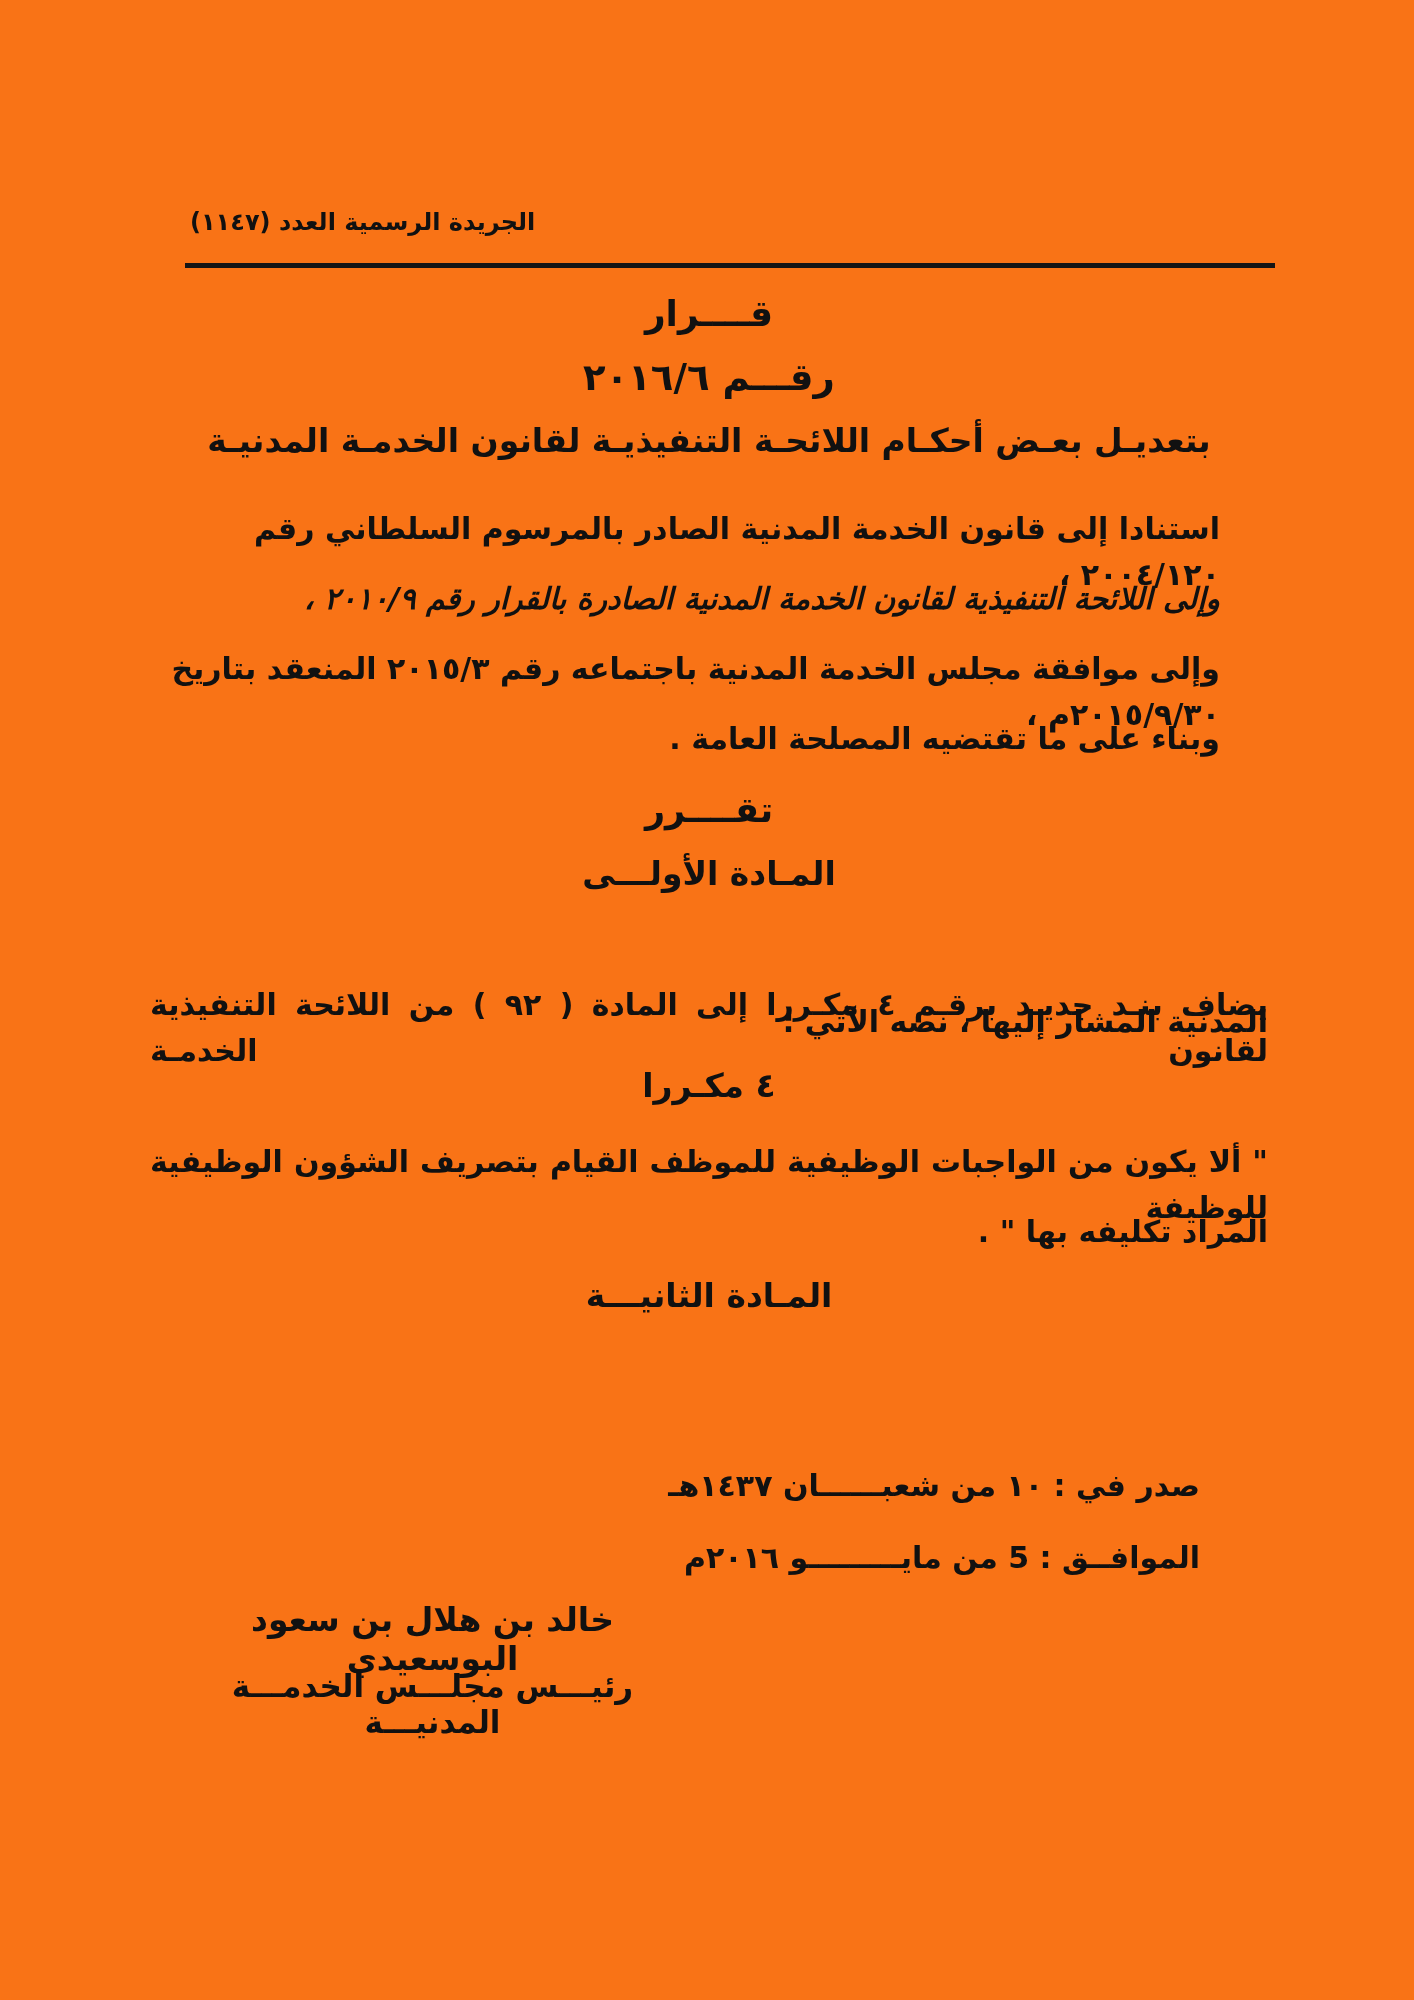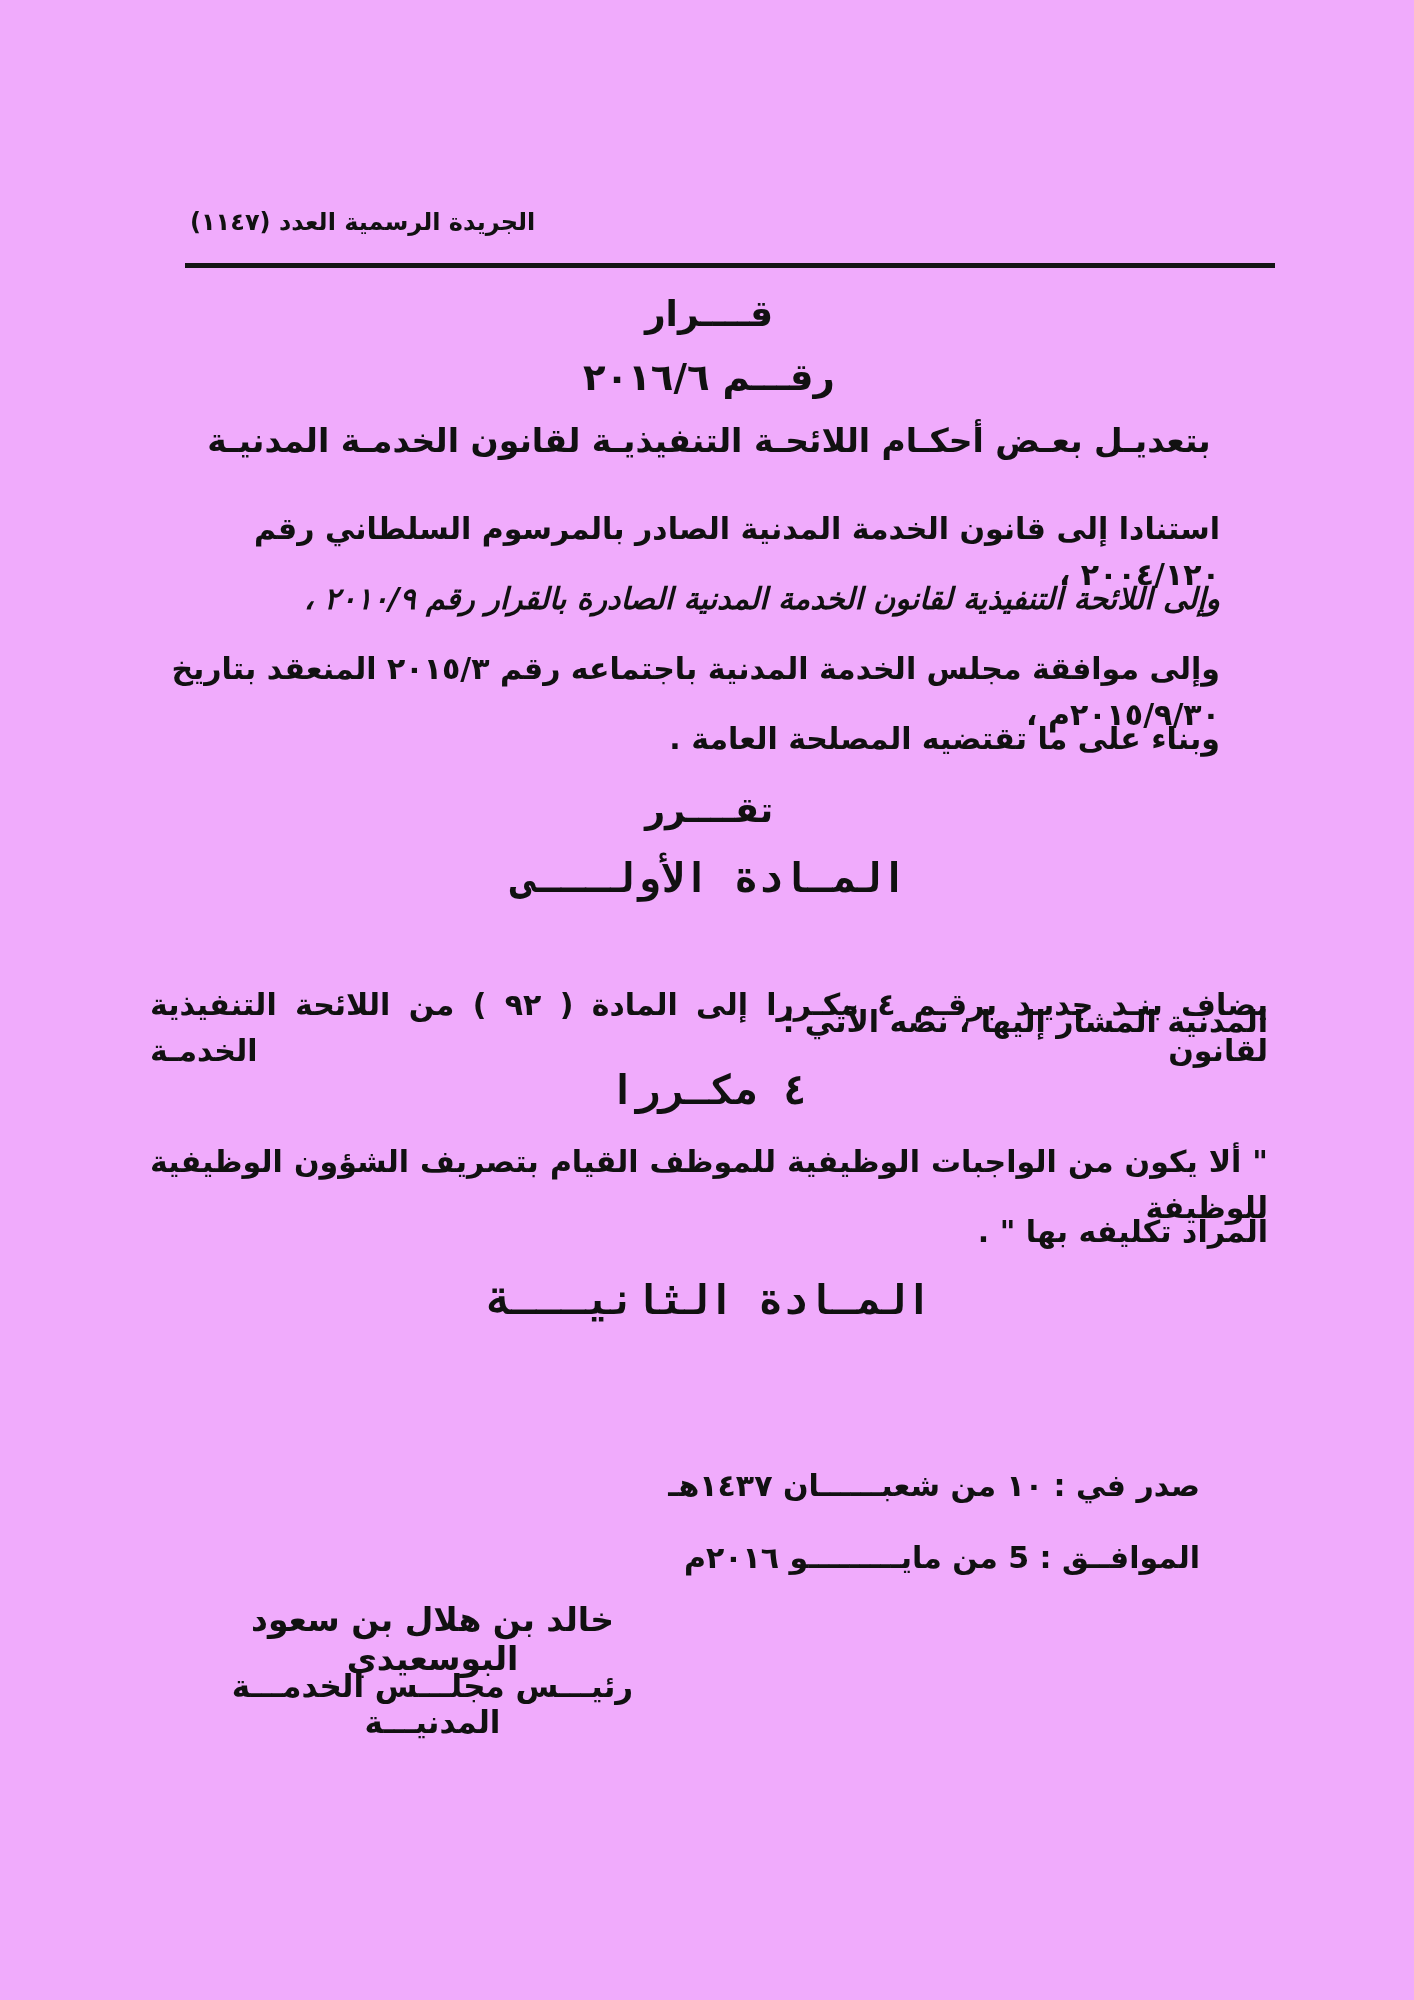--- a/index.html
+++ b/index.html
@@ -1,40 +1,40 @@
 <!DOCTYPE html>
 <html dir="rtl" lang="ar"><head>
 <meta charset="utf-8">
 <style>
   html,body{margin:0;padding:0;background:#e8e8e8;}
   .page{
     position:relative;
     width:1414px;height:2000px;
     margin:0 auto;
-    background:#f0abfc;
+    background:#f97316;
     font-family:"DejaVu Sans", sans-serif;
     font-weight:bold;
     color:#111111;
     direction:rtl;
     overflow:hidden;
   }
   .abs{position:absolute;}
   .band{left:150px;right:146px;}
   .center{text-align:center;}
   .start{text-align:right;}
   .indent{padding-right:48px;}
   .jl{text-align:justify;text-align-last:justify;}
   .body-txt{font-size:30px;line-height:46px;}
   .rule{background:#151515;height:5px;}
   .hdr{font-size:24px;letter-spacing:0;}
   .t-main{font-size:36px;}
   .t-num{font-size:37px;}
   .t-sub{font-size:33px;}
   .t-word{font-size:35px;}
-  .t-art{font-size:41px;font-family:Liberation Mono, monospace;}
+  .t-art{font-size:33px;}
   .t-date{font-size:30px;line-height:44px;}
   .t-name{font-size:33px;}
   .t-role{font-size:31px;}
   .sig-band{left:160px;width:545px;text-align:center;}
 </style>
 </head>
 <body>
 
 <div class="page">
 

